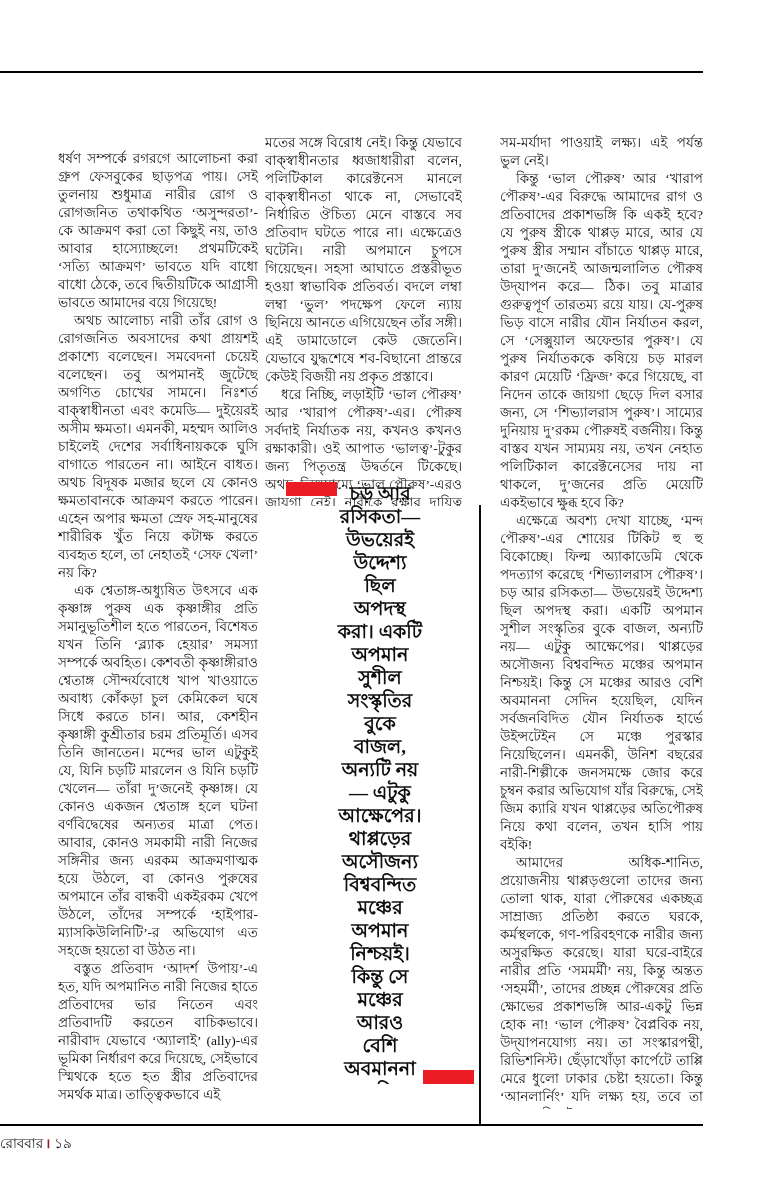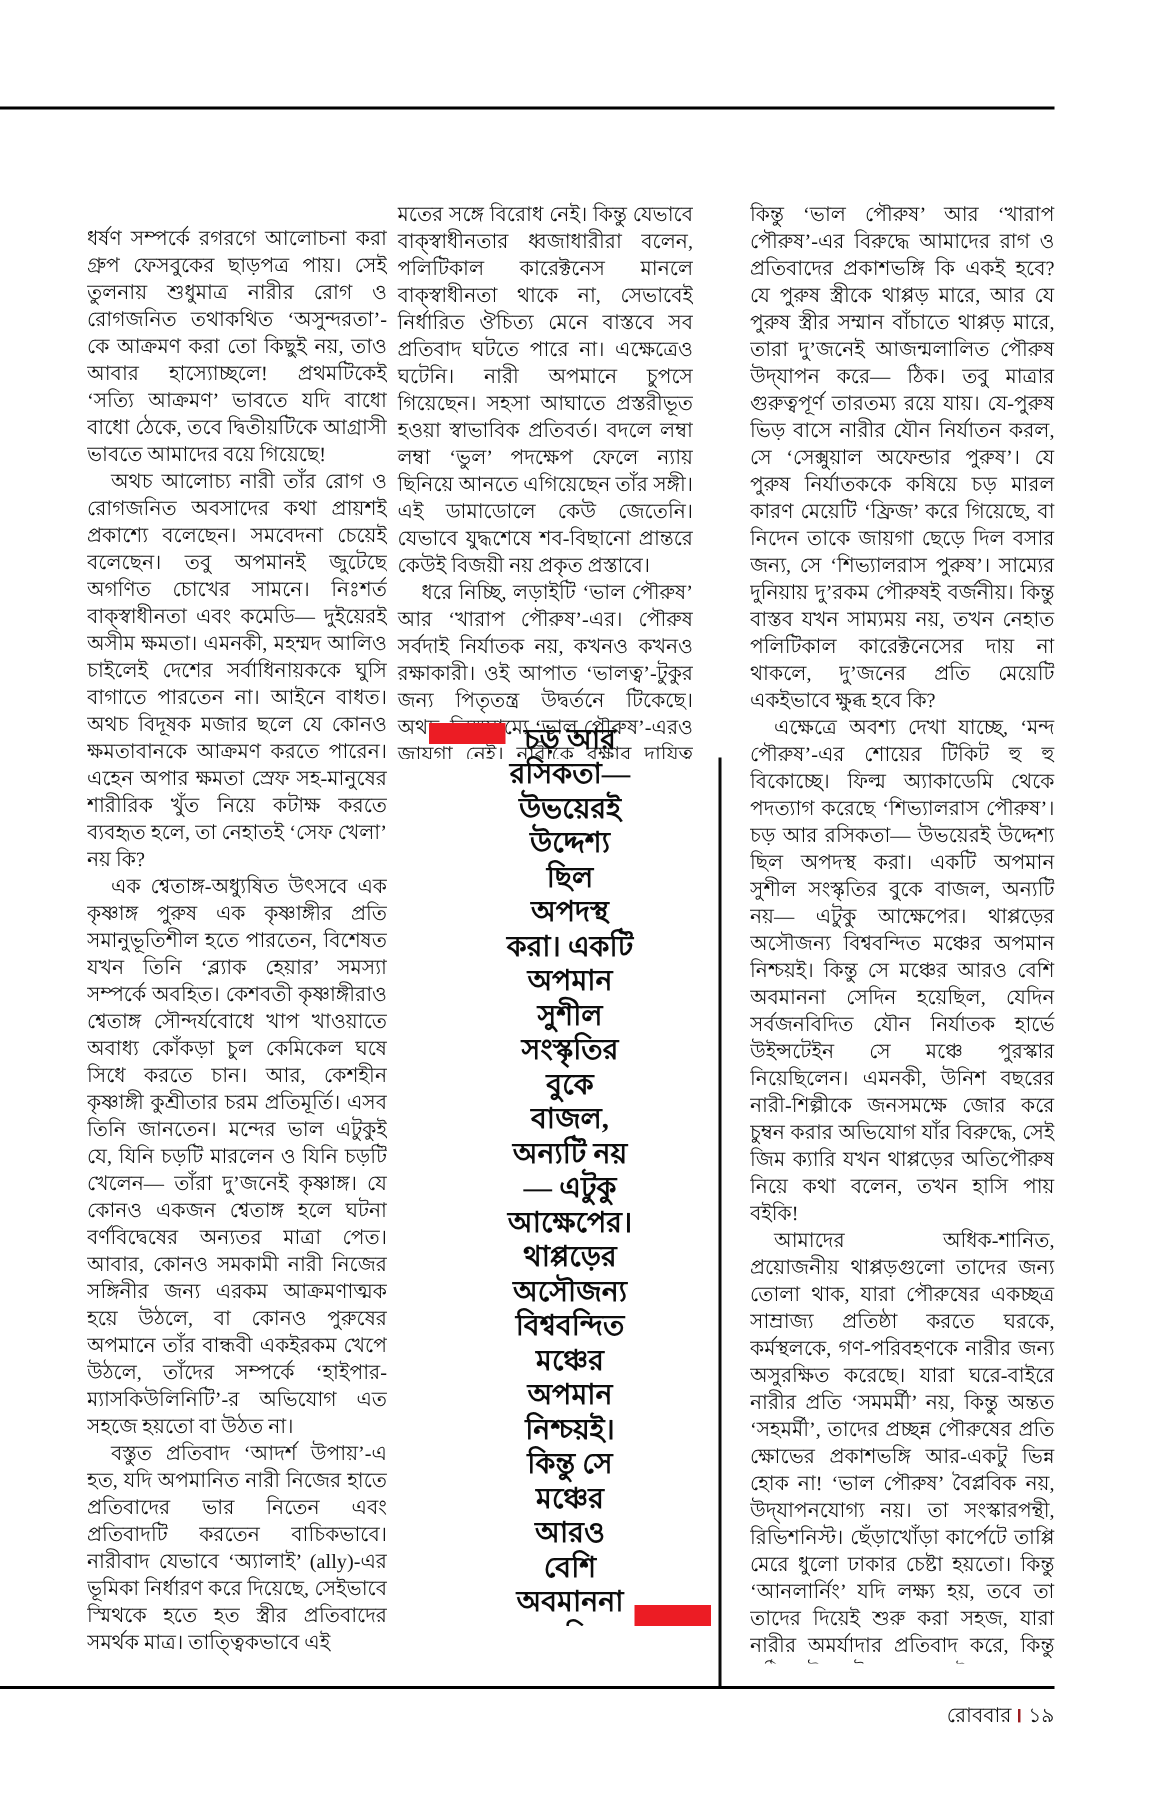--- a/index.html
+++ b/index.html
@@ -25,21 +25,21 @@
     display:flex;flex-direction:row;
   }
   .accent-bar{width:51px;height:14px;background:#ec1c24;margin:0 auto;flex:0 0 auto;}
   .accent-bar.top-bar{margin-bottom:17px;}
   .accent-bar.bottom-bar{margin-top:auto;}
   .quote-text{
     flex:0 1 auto;overflow:hidden;
     font-size:19px;font-weight:bold;line-height:23px;text-align:center;color:#0d0d0d;
   }
   .footer{
-    position:absolute;top:1133px;left:0;width:703px;text-align:right;
+    position:absolute;top:1133px;left:0;width:703px;text-align:left;
     font-size:13.5px;color:#161616;
   }
   .footer .sep{color:#9b1c1f;font-weight:bold;padding:0 4px 0 2px;}
 </style>
 </head>
 <body>
 
 <div class="page">
 
   <div class="hrule top"></div>
@@ -58,20 +58,21 @@
 
   <div class="quote">
     <div class="accent-bar top-bar"></div>
     <div class="quote-text">চড় আর রসিকতা— উভয়েরই উদ্দেশ্য ছিল অপদস্থ করা। একটি অপমান সুশীল সংস্কৃতির বুকে বাজল, অন্যটি নয়— এটুকু আক্ষেপের। থাপ্পড়ের অসৌজন্য বিশ্ববন্দিত মঞ্চের অপমান নিশ্চয়ই। কিন্তু সে মঞ্চের আরও বেশি অবমাননা সেদিন হয়েছিল, যেদিন সর্বজনবিদিত যৌন নির্যাতক হার্ভে উইন্সটেইন সে মঞ্চে পুরস্কার নিয়েছিলেন। এমনকী, উনিশ বছরের নারী-শিল্পীকে জনসমক্ষে জোর করে চুম্বন করার অভিযোগ যাঁর বিরুদ্ধে, সেই জিম ক্যারি যখন থাপ্পড়ের অতিপৌরুষ নিয়ে কথা বলেন, তখন হাসি পায় বইকি!</div>
     <div class="accent-bar bottom-bar"></div>
   </div>
 
   <div class="vrule"></div>
 
   <div class="col col3">
+      <p>সম-মর্যাদা পাওয়াই লক্ষ্য। এই পর্যন্ত ভুল নেই।</p>
       <p>কিন্তু ‘ভাল পৌরুষ’ আর ‘খারাপ পৌরুষ’-এর বিরুদ্ধে আমাদের রাগ ও প্রতিবাদের প্রকাশভঙ্গি কি একই হবে? যে পুরুষ স্ত্রীকে থাপ্পড় মারে, আর যে পুরুষ স্ত্রীর সম্মান বাঁচাতে থাপ্পড় মারে, তারা দু’জনেই আজন্মলালিত পৌরুষ উদ্‌যাপন করে— ঠিক। তবু মাত্রার গুরুত্বপূর্ণ তারতম্য রয়ে যায়। যে-পুরুষ ভিড় বাসে নারীর যৌন নির্যাতন করল, সে ‘সেক্সুয়াল অফেন্ডার পুরুষ’। যে পুরুষ নির্যাতককে কষিয়ে চড় মারল কারণ মেয়েটি ‘ফ্রিজ’ করে গিয়েছে, বা নিদেন তাকে জায়গা ছেড়ে দিল বসার জন্য, সে ‘শিভ্যালরাস পুরুষ’। সাম্যের দুনিয়ায় দু’রকম পৌরুষই বর্জনীয়। কিন্তু বাস্তব যখন সাম্যময় নয়, তখন নেহাত পলিটিকাল কারেক্টনেসের দায় না থাকলে, দু’জনের প্রতি মেয়েটি একইভাবে ক্ষুব্ধ হবে কি?</p>
       <p>এক্ষেত্রে অবশ্য দেখা যাচ্ছে, ‘মন্দ পৌরুষ’-এর শোয়ের টিকিট হু হু বিকোচ্ছে। ফিল্ম অ্যাকাডেমি থেকে পদত্যাগ করেছে ‘শিভ্যালরাস পৌরুষ’। চড় আর রসিকতা— উভয়েরই উদ্দেশ্য ছিল অপদস্থ করা। একটি অপমান সুশীল সংস্কৃতির বুকে বাজল, অন্যটি নয়— এটুকু আক্ষেপের। থাপ্পড়ের অসৌজন্য বিশ্ববন্দিত মঞ্চের অপমান নিশ্চয়ই। কিন্তু সে মঞ্চের আরও বেশি অবমাননা সেদিন হয়েছিল, যেদিন সর্বজনবিদিত যৌন নির্যাতক হার্ভে উইন্সটেইন সে মঞ্চে পুরস্কার নিয়েছিলেন। এমনকী, উনিশ বছরের নারী-শিল্পীকে জনসমক্ষে জোর করে চুম্বন করার অভিযোগ যাঁর বিরুদ্ধে, সেই জিম ক্যারি যখন থাপ্পড়ের অতিপৌরুষ নিয়ে কথা বলেন, তখন হাসি পায় বইকি!</p>
       <p>আমাদের অধিক-শানিত, প্রয়োজনীয় থাপ্পড়গুলো তাদের জন্য তোলা থাক, যারা পৌরুষের একচ্ছত্র সাম্রাজ্য প্রতিষ্ঠা করতে ঘরকে, কর্মস্থলকে, গণ-পরিবহণকে নারীর জন্য অসুরক্ষিত করেছে। যারা ঘরে-বাইরে নারীর প্রতি ‘সমমর্মী’ নয়, কিন্তু অন্তত ‘সহমর্মী’, তাদের প্রচ্ছন্ন পৌরুষের প্রতি ক্ষোভের প্রকাশভঙ্গি আর-একটু ভিন্ন হোক না! ‘ভাল পৌরুষ’ বৈপ্লবিক নয়, উদ্‌যাপনযোগ্য নয়। তা সংস্কারপন্থী, রিভিশনিস্ট। ছেঁড়াখোঁড়া কার্পেটে তাপ্পি মেরে ধুলো ঢাকার চেষ্টা হয়তো। কিন্তু ‘আনলার্নিং’ যদি লক্ষ্য হয়, তবে তা তাদের দিয়েই শুরু করা সহজ, যারা নারীর অমর্যাদার প্রতিবাদ করে, কিন্তু সঠিক উপায়টা জানা নেই বলে ভুল পথে করে। সাম্যের পথিক হিসেবে তারা সম্ভাবনাময়।</p>
     </div>
 
   <div class="hrule bottom"></div>
 
   <div class="footer">
     <span>রোববার</span><span class="sep">।</span><span>১৯</span>
   </div>

